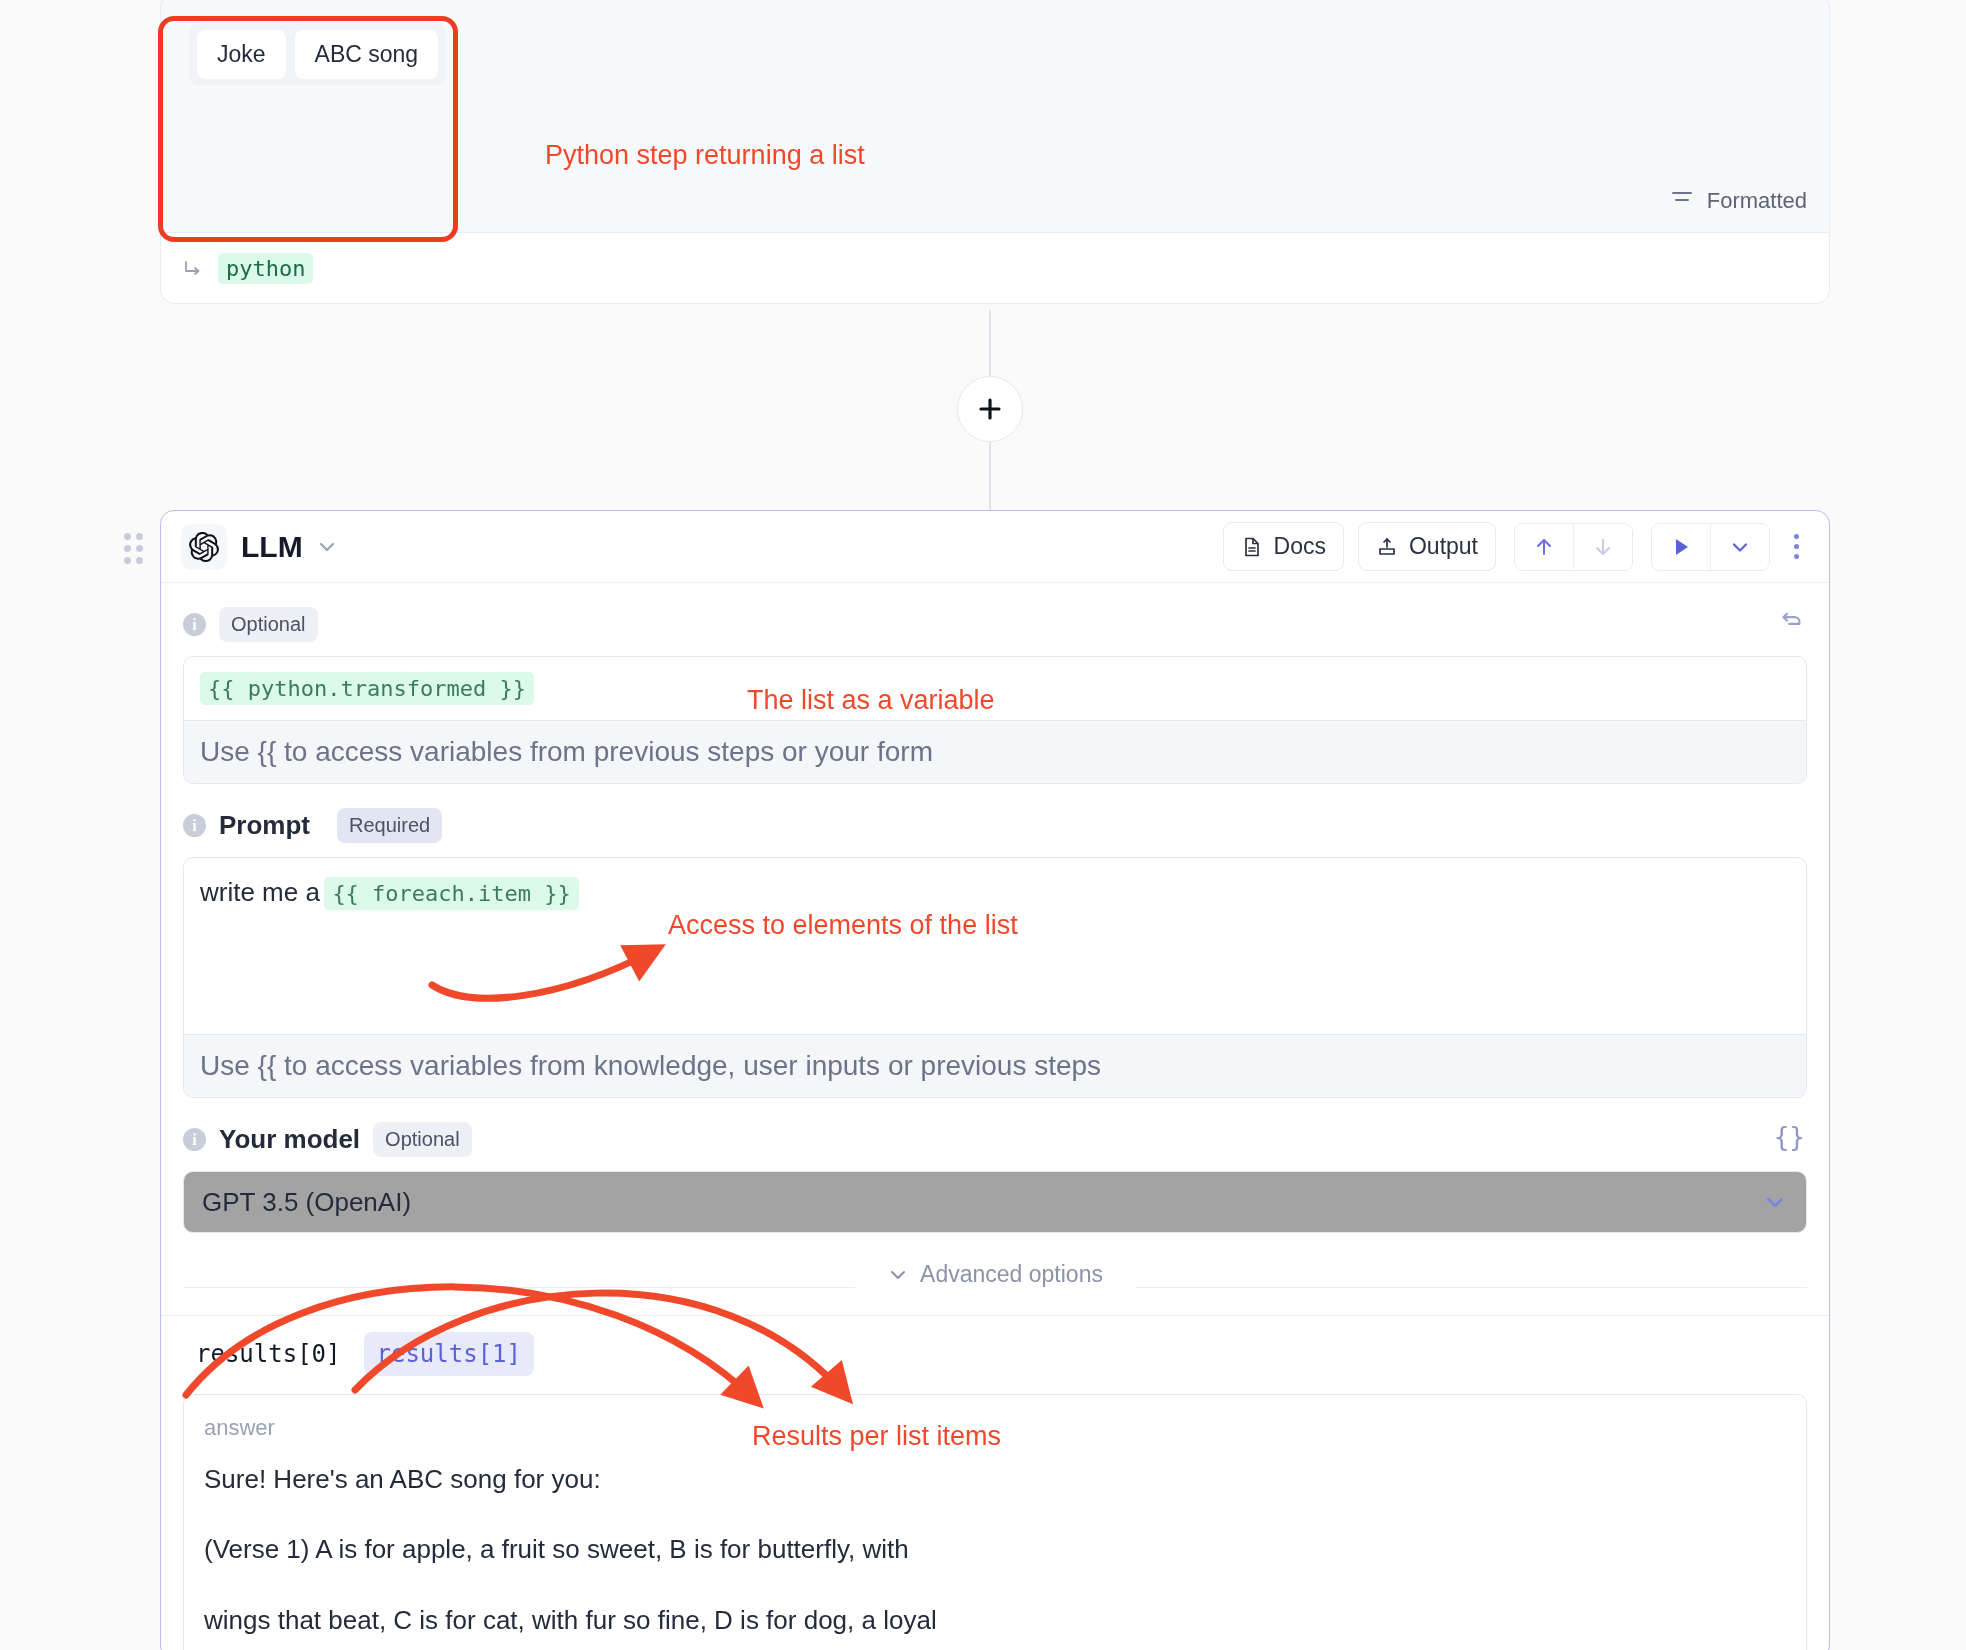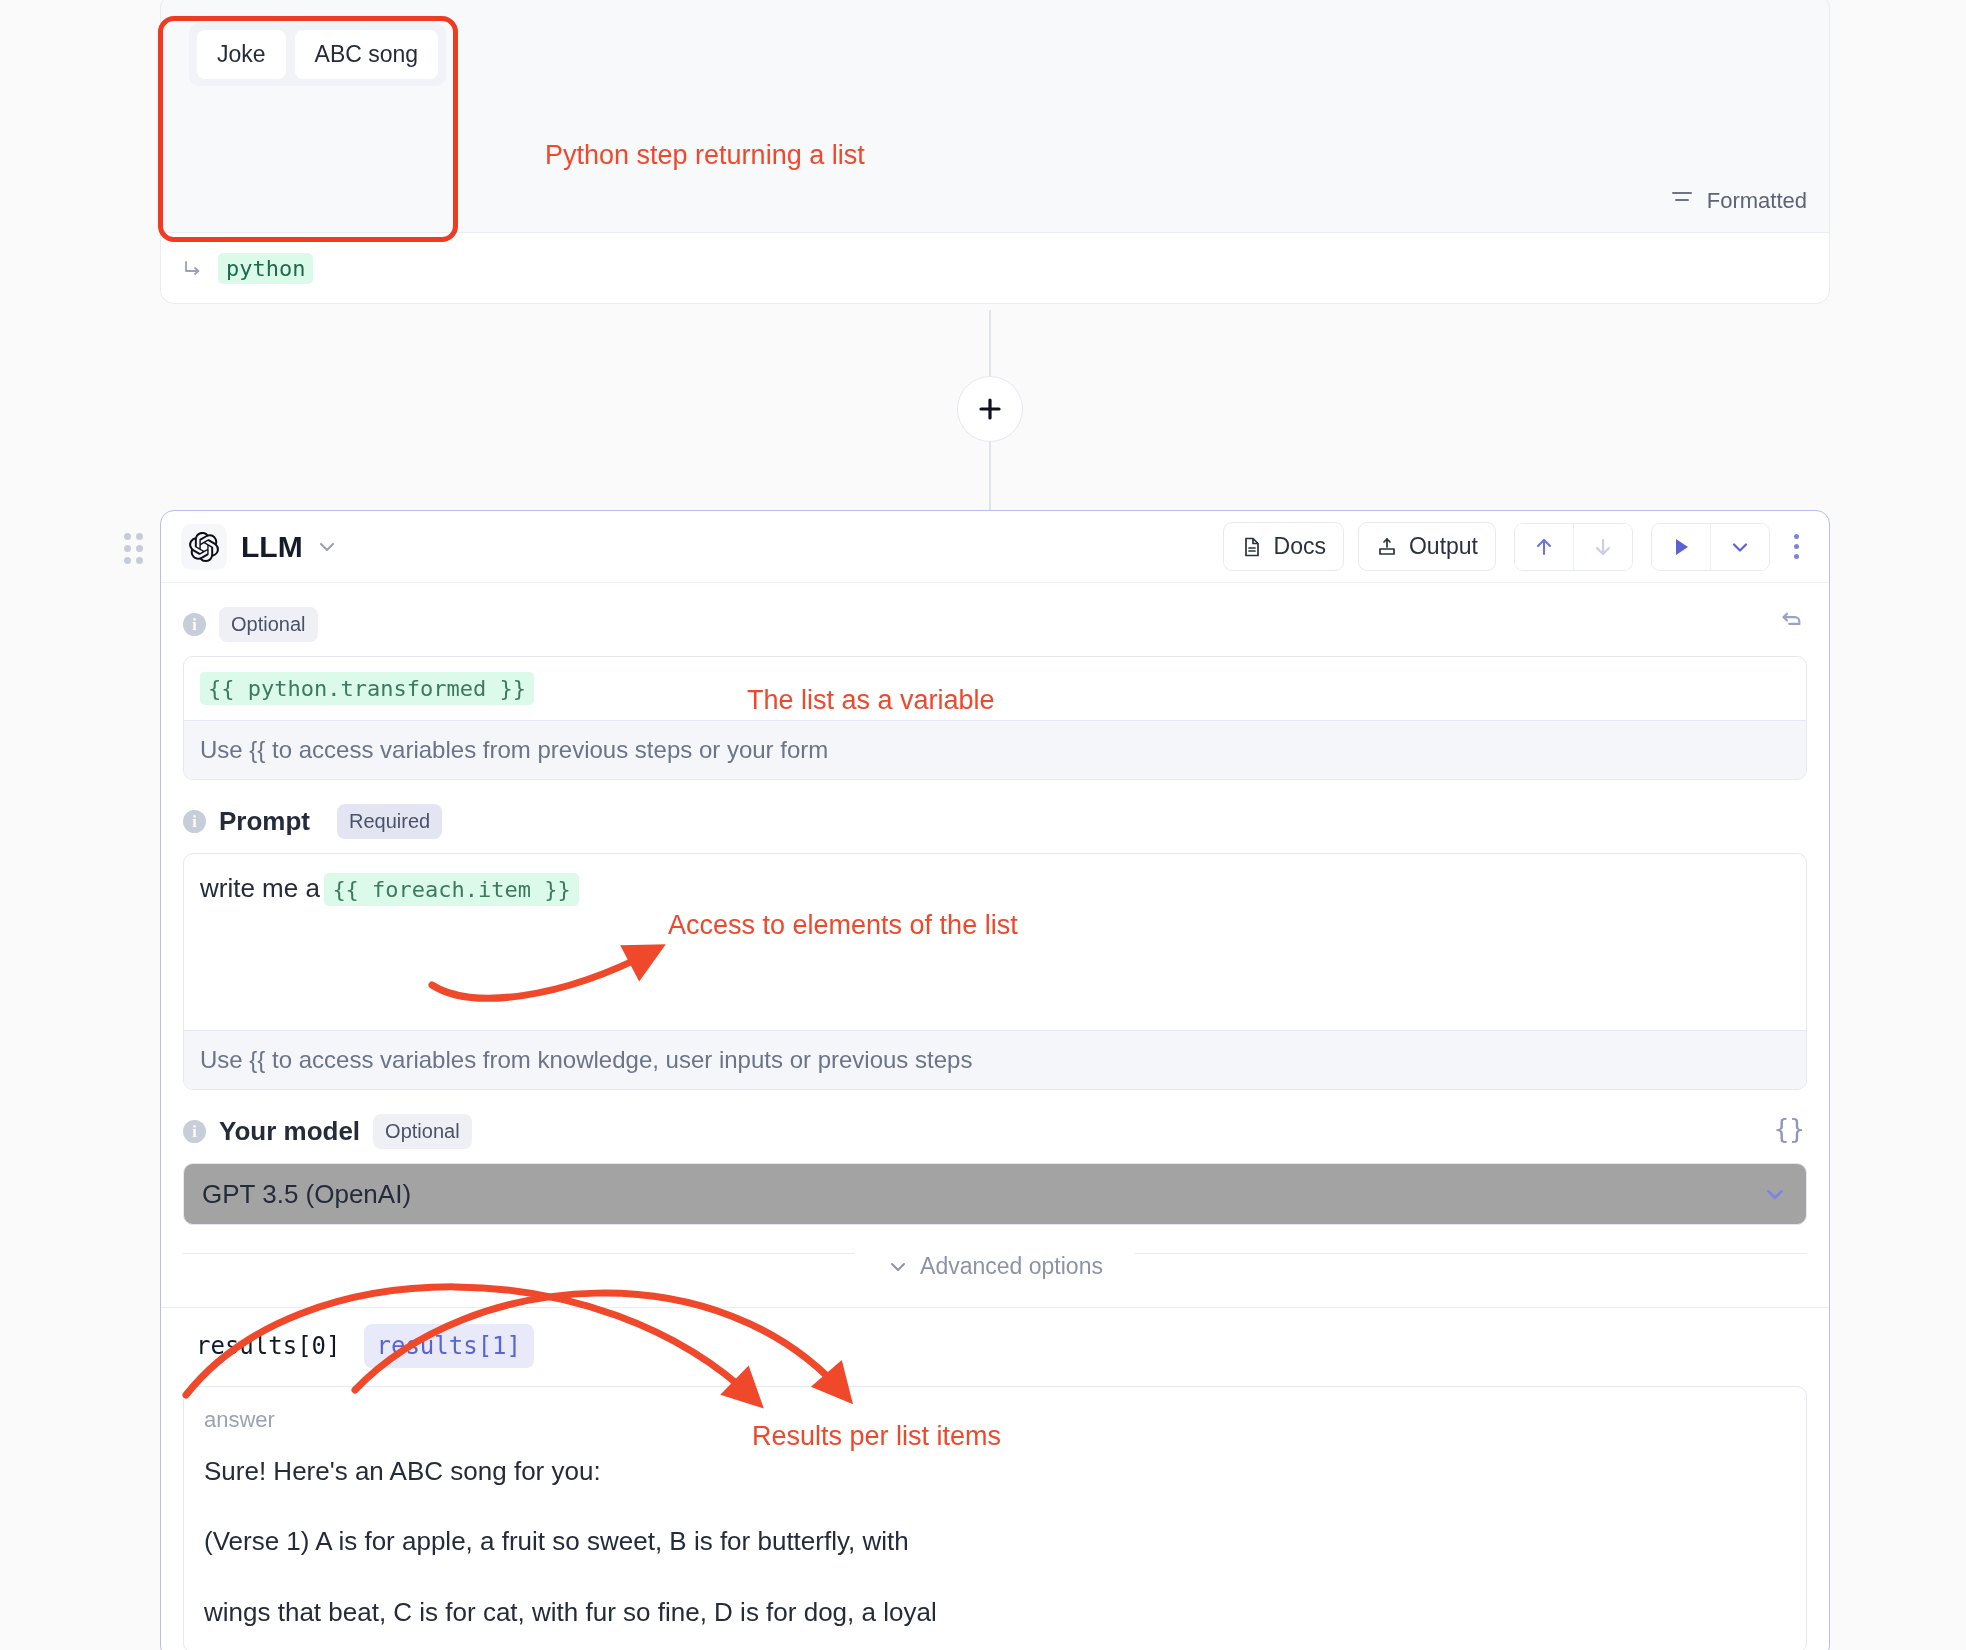--- a/index.html
+++ b/index.html
@@ -250,21 +250,21 @@
     border-radius: 10px;
     overflow: hidden;
     background: #fff;
   }
   .input-body { padding: 19px 16px; min-height: 36px; }
   .input-body.tall { min-height: 176px; }
   .hint-bar {
     background: #f4f6fa;
     border-top: 1px solid #e5e8f0;
     padding: 15px 16px;
-    font-size: 24px;
+    font-size: 28px;
     color: #6a7governmental;
     color: #6b7488;
   }
   .tok {
     background: #dcfaea;
     color: #3c7a5d;
     font-family: "DejaVu Sans Mono", monospace;
     font-size: 22px;
     padding: 4px 8px;
     border-radius: 5px;
@@ -276,21 +276,21 @@
     border-radius: 10px;
     background: #a3a3a3;
     height: 62px;
     display: flex; align-items: center;
     padding: 0 18px;
     cursor: pointer;
   }
   .select-value { font-size: 26px; color: #242b3b; flex: 1; }
 
   .adv-row {
-    display: flex; align-items: flex-start; gap: 32px;
+    display: flex; align-items: flex-end; gap: 32px;
     margin: 28px 22px 0 22px;
   }
   .adv-line { flex: 1; height: 1px; background: #e9ecf2; }
   .adv-btn {
     display: flex; align-items: center; gap: 11px;
     background: none; border: none; cursor: pointer;
     font-size: 23px; color: #8b93a8;
     font-family: "Liberation Sans", sans-serif;
     white-space: nowrap;
   }

